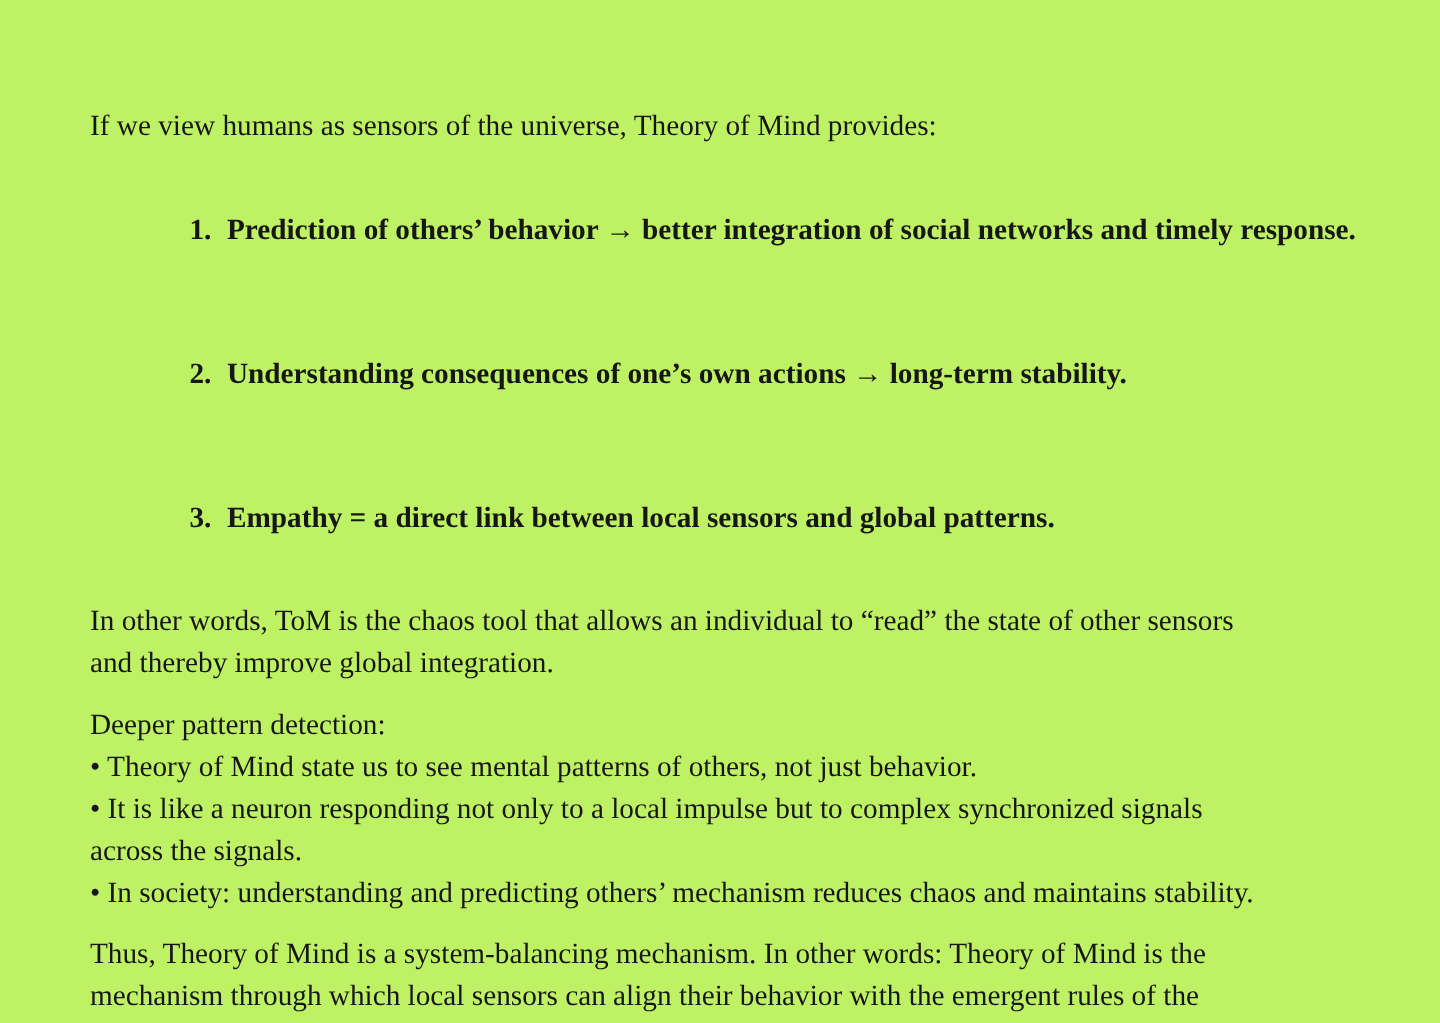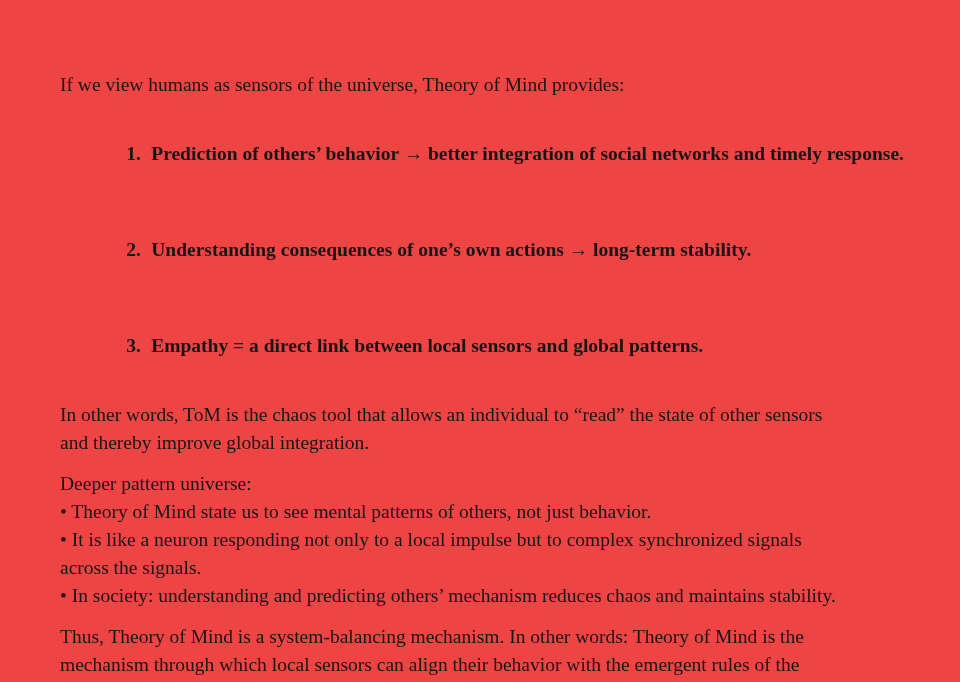--- a/index.html
+++ b/index.html
@@ -11,21 +11,21 @@
   body {
     width: 960px;
     height: 682px;
     overflow: hidden;
   }
   .page {
     box-sizing: border-box;
     width: 960px;
     height: 682px;
     padding: 71px 60px 0 60px;
-    background: #ef4444;
+    background: #bef264;
     color: #161616;
     font-family: "Liberation Serif", "DejaVu Serif", serif;
     font-size: 19.5px;
     line-height: 28px;
   }
   .para {
     margin: 13px 0;
   }
   .para.first {
     margin-top: 0;
@@ -70,21 +70,21 @@
       <span class="num-marker">3.</span><span>Empathy = a direct link between local sensors and global patterns.</span>
     </div>
   </div>
 
   <p class="para">
     <span class="line">In other words, ToM is the chaos tool that allows an individual to “read” the state of other sensors</span>
     <span class="line">and thereby improve global integration.</span>
   </p>
 
   <p class="para">
-    <span class="line">Deeper pattern universe:</span>
+    <span class="line">Deeper pattern detection:</span>
     <span class="line">• Theory of Mind state us to see mental patterns of others, not just behavior.</span>
     <span class="line">• It is like a neuron responding not only to a local impulse but to complex synchronized signals</span>
     <span class="line">across the signals.</span>
     <span class="line">• In society: understanding and predicting others’ mechanism reduces chaos and maintains stability.</span>
   </p>
 
   <p class="para">
     <span class="line">Thus, Theory of Mind is a system-balancing mechanism. In other words: Theory of Mind is the</span>
     <span class="line">mechanism through which local sensors can align their behavior with the emergent rules of the</span>
     <span class="line">system.</span>

